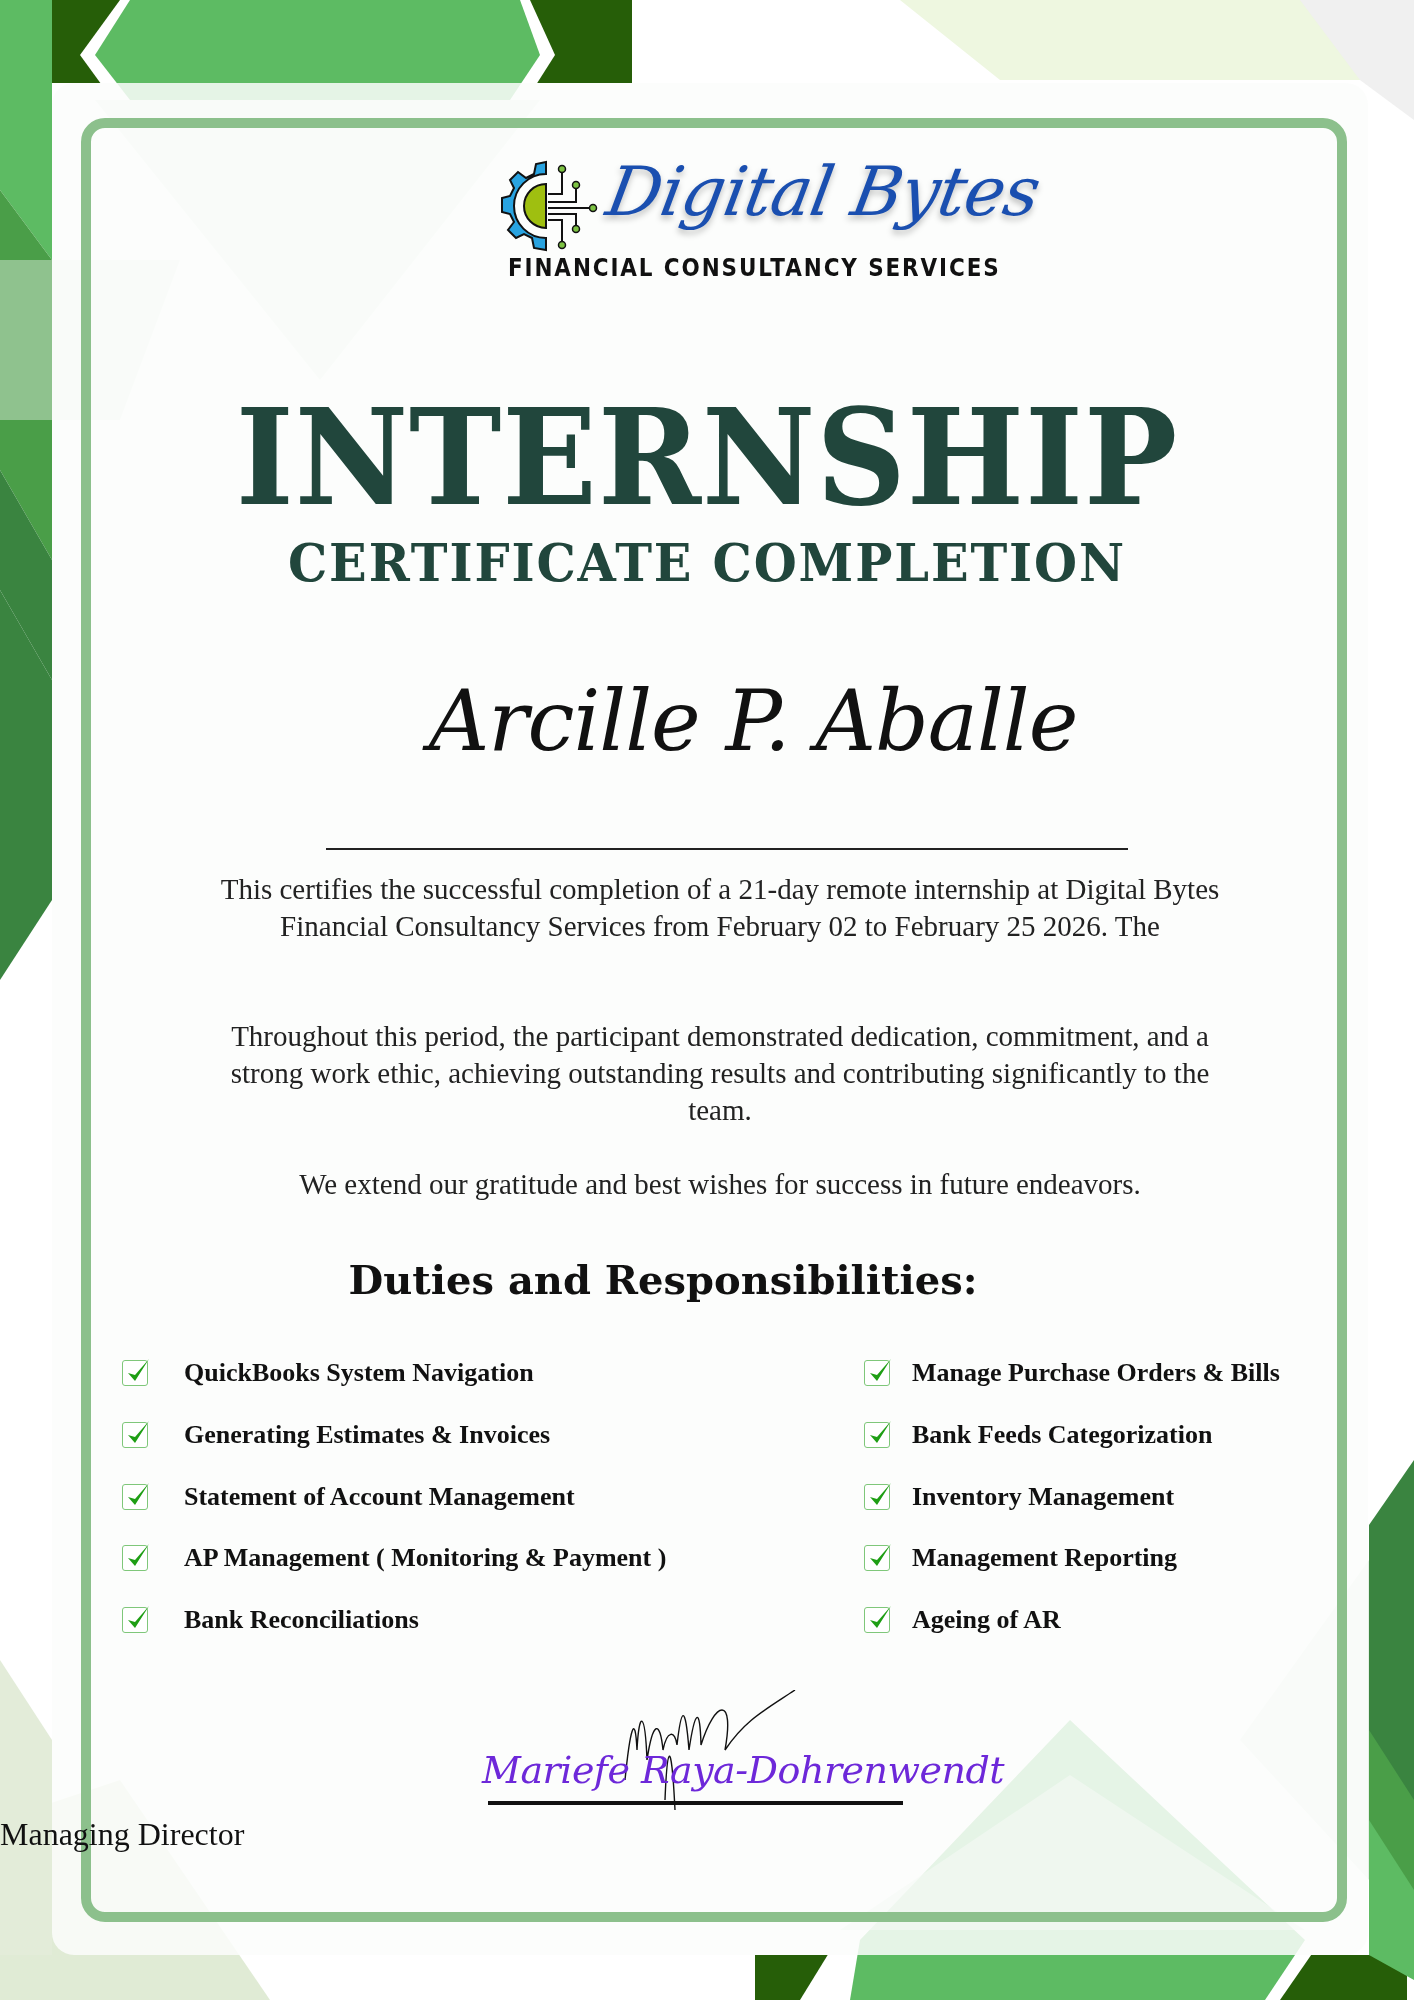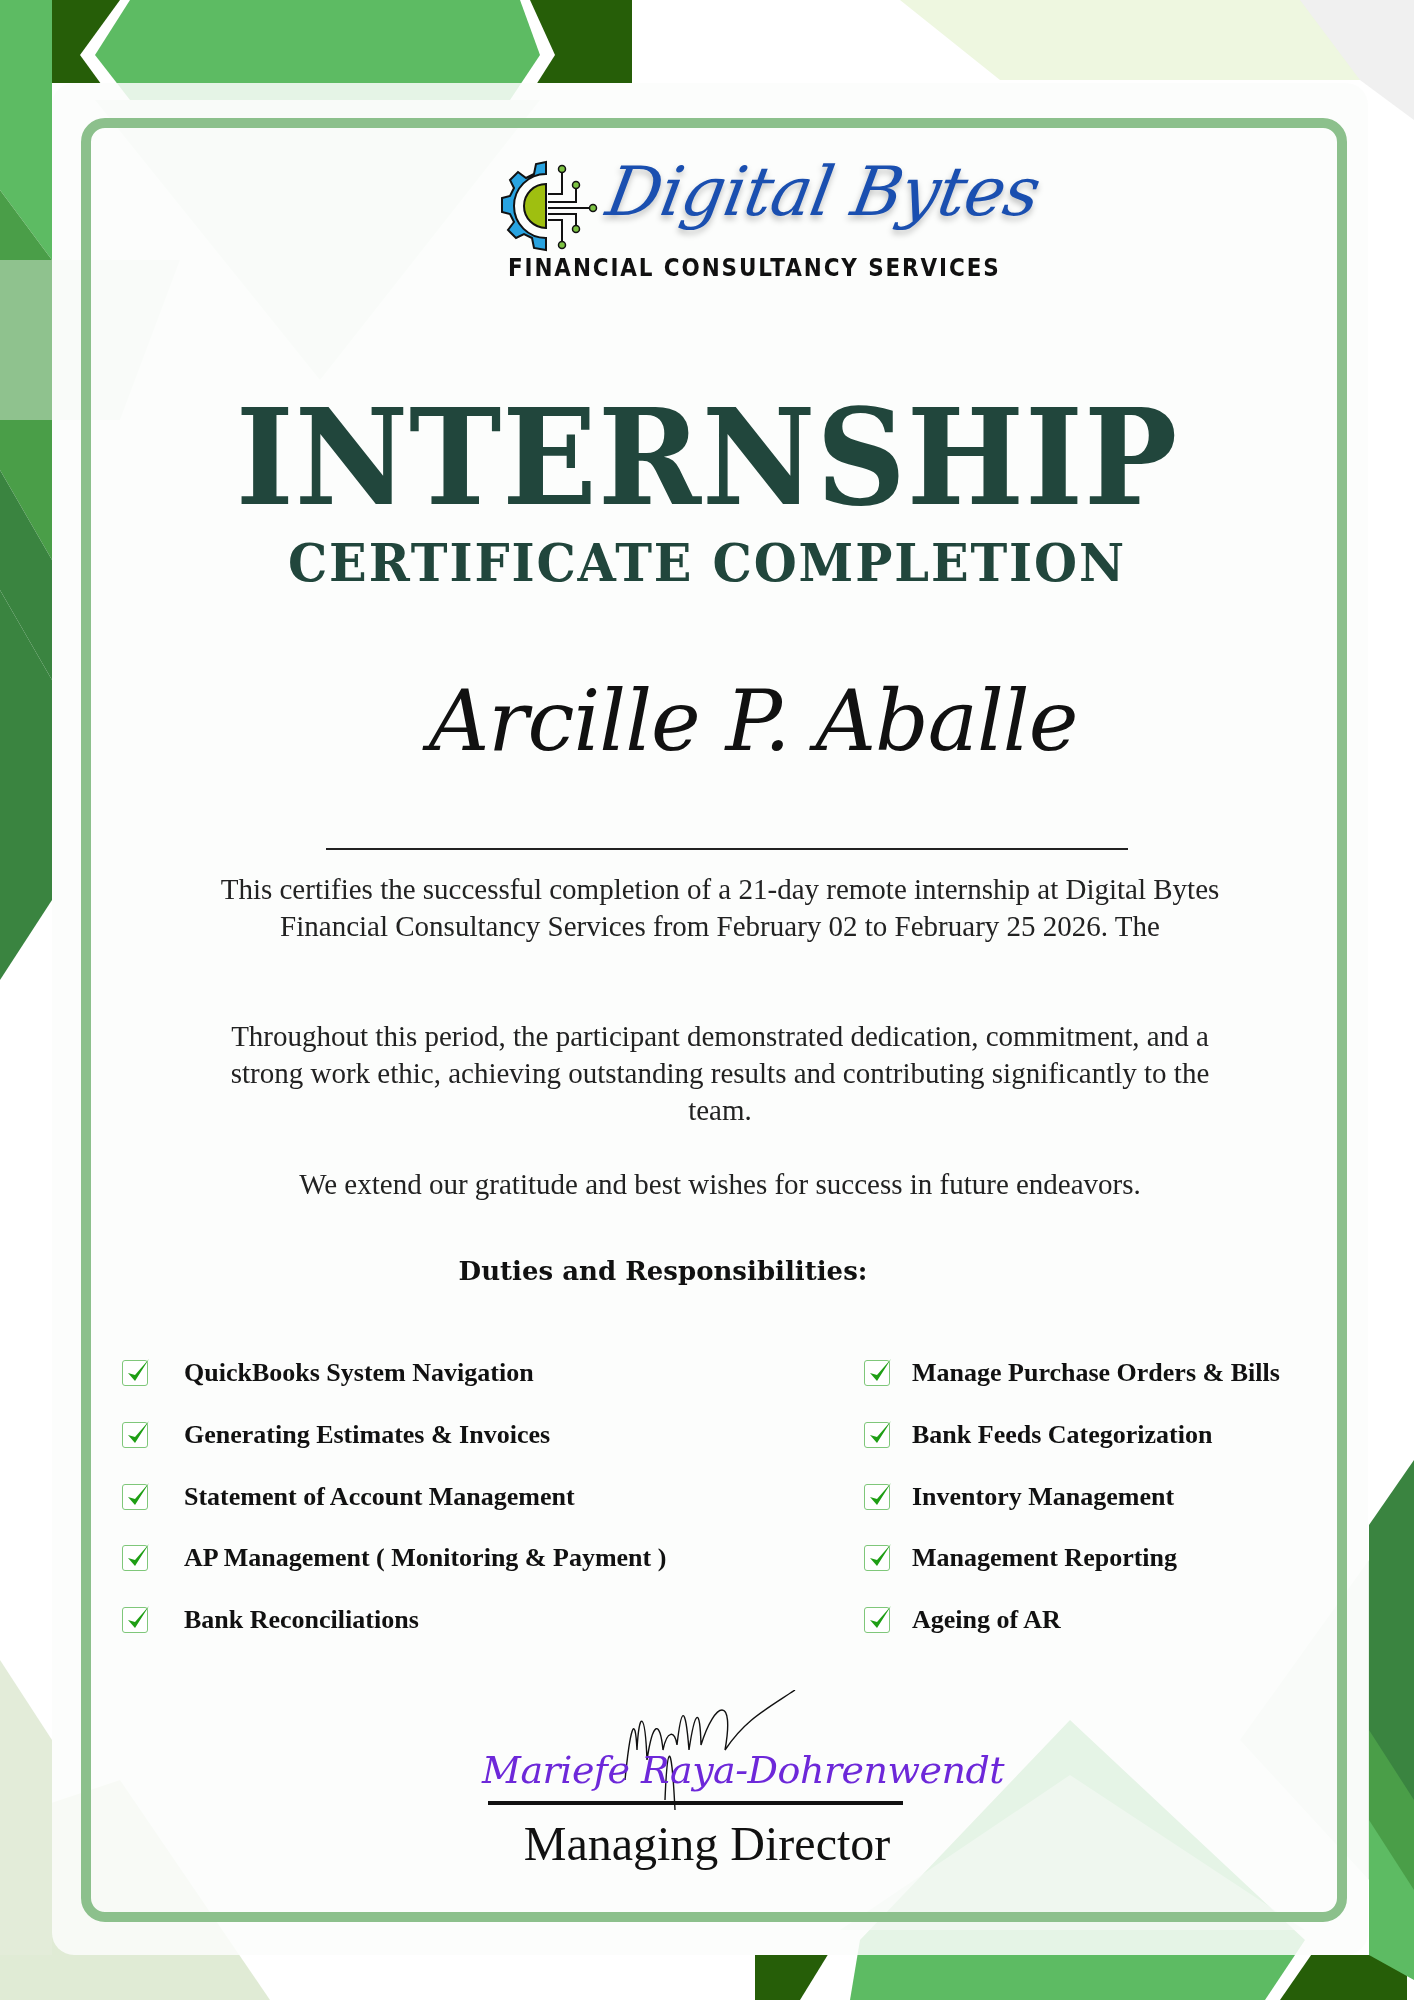--- a/index.html
+++ b/index.html
@@ -10,29 +10,29 @@
   .frame { position:absolute; left:81px; top:118px; width:1246px; height:1784px; border:10px solid #8cc08c; border-radius:24px; }
   .logo { position:absolute; left:500px; top:150px; width:470px; height:140px; }
   .logo-word { position:absolute; left:108px; top:2px; font-family:"DejaVu Serif", serif; font-style:italic; font-size:68px; color:#1a4fb0; letter-spacing:-1px; text-shadow:0 4px 6px rgba(0,0,0,0.25); white-space:nowrap; transform:skewX(-10deg); }
   .logo-sub { position:absolute; left:8px; top:103px; font-family:"DejaVu Sans", sans-serif; font-weight:bold; font-size:25px; letter-spacing:2.2px; color:#111; white-space:nowrap; transform:scaleX(0.86); transform-origin:left center; }
   .title { position:absolute; left:0; width:1414px; text-align:center; color:#21463c; font-family:"DejaVu Serif", serif; font-weight:bold; }
   .title-main { top:380px; font-size:132px; letter-spacing:1px; transform:scaleX(0.94); }
   .title-sub { top:532px; font-size:52px; letter-spacing:2px; transform:scaleX(0.95); }
   .name { position:absolute; left:0; width:1414px; top:672px; text-align:center; font-family:"DejaVu Serif", serif; font-style:italic; font-size:84px; color:#111; letter-spacing:-1px;padding-left:46px; }
   .name-line { position:absolute; left:326px; top:848px; width:802px; height:2px; background:#222; }
   .para { position:absolute; left:120px; width:1200px; text-align:center; font-family:"Liberation Serif", serif; font-size:29px; line-height:37px; color:#222; }
-  .duties-title { position:absolute; left:0; width:1326px; top:1256px; text-align:center; font-family:"DejaVu Serif", serif; font-weight:bold; font-size:26px; color:#111; }
+  .duties-title { position:absolute; left:0; width:1326px; top:1256px; text-align:center; font-family:"DejaVu Serif", serif; font-weight:bold; font-size:40px; color:#111; }
   .duty { position:absolute; display:flex; align-items:center; height:32px; }
   .check { width:24px; height:24px; border:1.5px solid #7fc77a; border-radius:3px; position:relative; margin-right:36px; background:#fff; }
   .check svg { position:absolute; left:2px; top:-6px; }
   .duty-label { font-family:"Liberation Serif", serif; font-size:26px; color:#111; white-space:nowrap; font-weight:bold; }
   .sig { position:absolute; left:455px; top:1720px; width:520px; height:100px; }
   .sig-name { position:absolute; left:0; width:520px; top:28px; text-align:center; font-family:"DejaVu Serif", serif; font-style:italic; font-size:38px; color:#6d28d9; white-space:nowrap; letter-spacing:-0.5px;margin-left:27px; }
   .sig-line { position:absolute; left:488px; top:1801px; width:415px; height:4px; background:#111; }
-  .sig-title { position:absolute; left:0; width:1414px; top:1816px; text-align:center; font-family:"Liberation Serif", serif; font-size:48px; color:#111; }
+  .sig-title { position:absolute; left:0; width:1414px; top:1816px; font-family:"Liberation Serif", serif; font-size:32px; color:#111; }
 </style>
 </head>
 <body>
 
 <svg class="decor" viewBox="0 0 1414 2000" xmlns="http://www.w3.org/2000/svg">
 
   <polygon points="900,0 1414,0 1414,80 1000,80" fill="#eef7e0"></polygon>
   <polygon points="1300,0 1414,0 1414,120 1360,80" fill="#f0f0f0"></polygon>
 
   <rect x="0" y="0" width="632" height="83" fill="#265e08"></rect>

